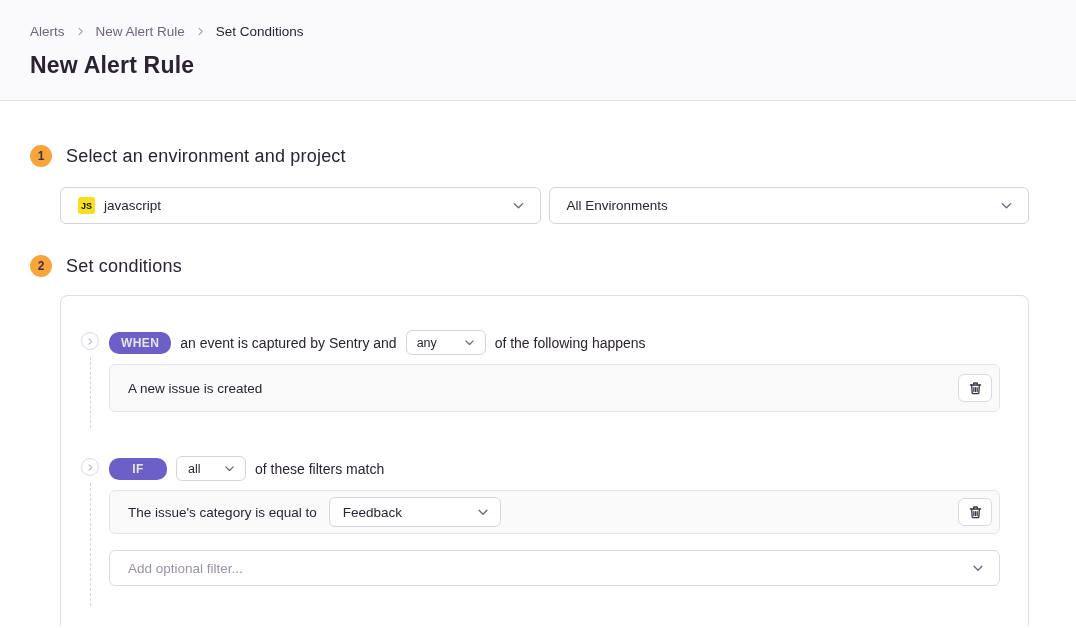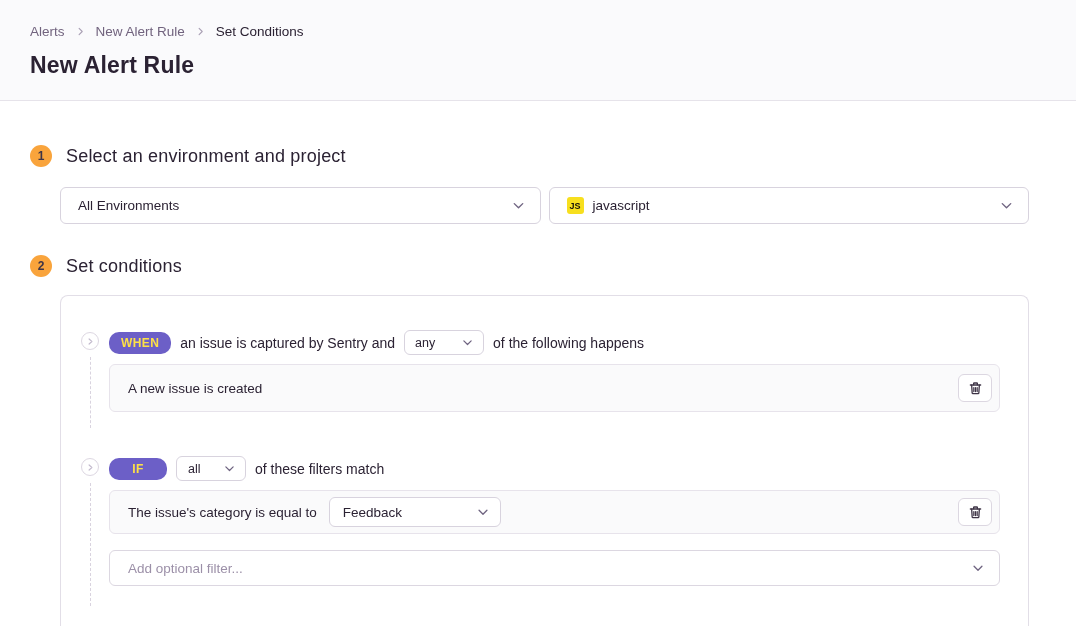--- a/index.html
+++ b/index.html
@@ -71,21 +71,21 @@
   .rail{width:18px;display:flex;flex-direction:column;align-items:center;flex:0 0 18px;}
   .circle-icon{
     width:18px;height:18px;border-radius:50%;
     border:1px solid #DDD7E2;display:flex;align-items:center;justify-content:center;
     color:#C4BBCE;margin-top:2px;background:#fff;
   }
   .dash-line{flex:1;width:0;border-left:1px dashed #D9D3DF;margin-top:7px;}
   .node-content{flex:1;}
   .node-header{display:flex;align-items:center;gap:9px;font-size:14px;color:var(--dark);margin-bottom:9px;}
   .keyword-badge{
-    background:var(--purple);color:#fde047;font-size:12px;font-weight:700;
+    background:var(--purple);color:#e5e5e5;font-size:12px;font-weight:700;
     letter-spacing:.4px;min-width:58px;text-align:center;
     padding:4px 12px;border-radius:10px;
   }
   .mini-select{
     height:25px;background:#fff;border:1px solid var(--border);border-radius:6px;
     display:inline-flex;align-items:center;justify-content:space-between;
     padding:0 9px 0 11px;font-size:12.5px;color:var(--dark);cursor:pointer;
   }
   .mini-select.w-any{width:80px;padding-left:10px;}
   .mini-select.w-all{width:70px;border-radius:6px;}
@@ -139,38 +139,38 @@
 
 <main class="main">
 
   <section>
     <div class="step-heading">
       <span class="step-badge">1</span>
       <h2 class="step-title">Select an environment and project</h2>
     </div>
     <div class="select-row">
       <div class="select">
-        <span>All Environments</span>
-        <span class="chev">
-          <svg width="15" height="15" viewBox="0 0 16 16" fill="none">
-              <path d="M3.5 6 L8 10.5 L12.5 6" stroke="currentColor" stroke-width="1.5" stroke-linecap="round" stroke-linejoin="round"></path>
-            </svg>
-        </span>
-      </div>
-      <div class="select">
         <span class="select-left">
           <span class="js-badge">JS</span>
           <span>javascript</span>
         </span>
         <span class="chev">
           <svg width="15" height="15" viewBox="0 0 16 16" fill="none">
               <path d="M3.5 6 L8 10.5 L12.5 6" stroke="currentColor" stroke-width="1.5" stroke-linecap="round" stroke-linejoin="round"></path>
             </svg>
         </span>
       </div>
+      <div class="select">
+        <span>All Environments</span>
+        <span class="chev">
+          <svg width="15" height="15" viewBox="0 0 16 16" fill="none">
+              <path d="M3.5 6 L8 10.5 L12.5 6" stroke="currentColor" stroke-width="1.5" stroke-linecap="round" stroke-linejoin="round"></path>
+            </svg>
+        </span>
+      </div>
     </div>
   </section>
 
   <section class="step2">
     <div class="step-heading">
       <span class="step-badge">2</span>
       <h2 class="step-title">Set conditions</h2>
     </div>
 
     <div class="card">
@@ -180,21 +180,21 @@
           <span class="circle-icon">
             <svg width="9" height="9" viewBox="0 0 16 16" fill="none">
                 <path d="M5.5 3.5 L10.5 8 L5.5 12.5" stroke="currentColor" stroke-width="2" stroke-linecap="round" stroke-linejoin="round"></path>
               </svg>
           </span>
           <span class="dash-line"></span>
         </div>
         <div class="node-content">
           <div class="node-header">
             <span class="keyword-badge">WHEN</span>
-            <span>an issue is captured by Sentry and</span>
+            <span>an event is captured by Sentry and</span>
             <span class="mini-select w-any">
               <span>any</span>
               <span class="chev">
                 <svg width="13" height="13" viewBox="0 0 16 16" fill="none">
                     <path d="M3.5 6 L8 10.5 L12.5 6" stroke="currentColor" stroke-width="1.5" stroke-linecap="round" stroke-linejoin="round"></path>
                   </svg>
               </span>
             </span>
             <span>of the following happens</span>
           </div>

